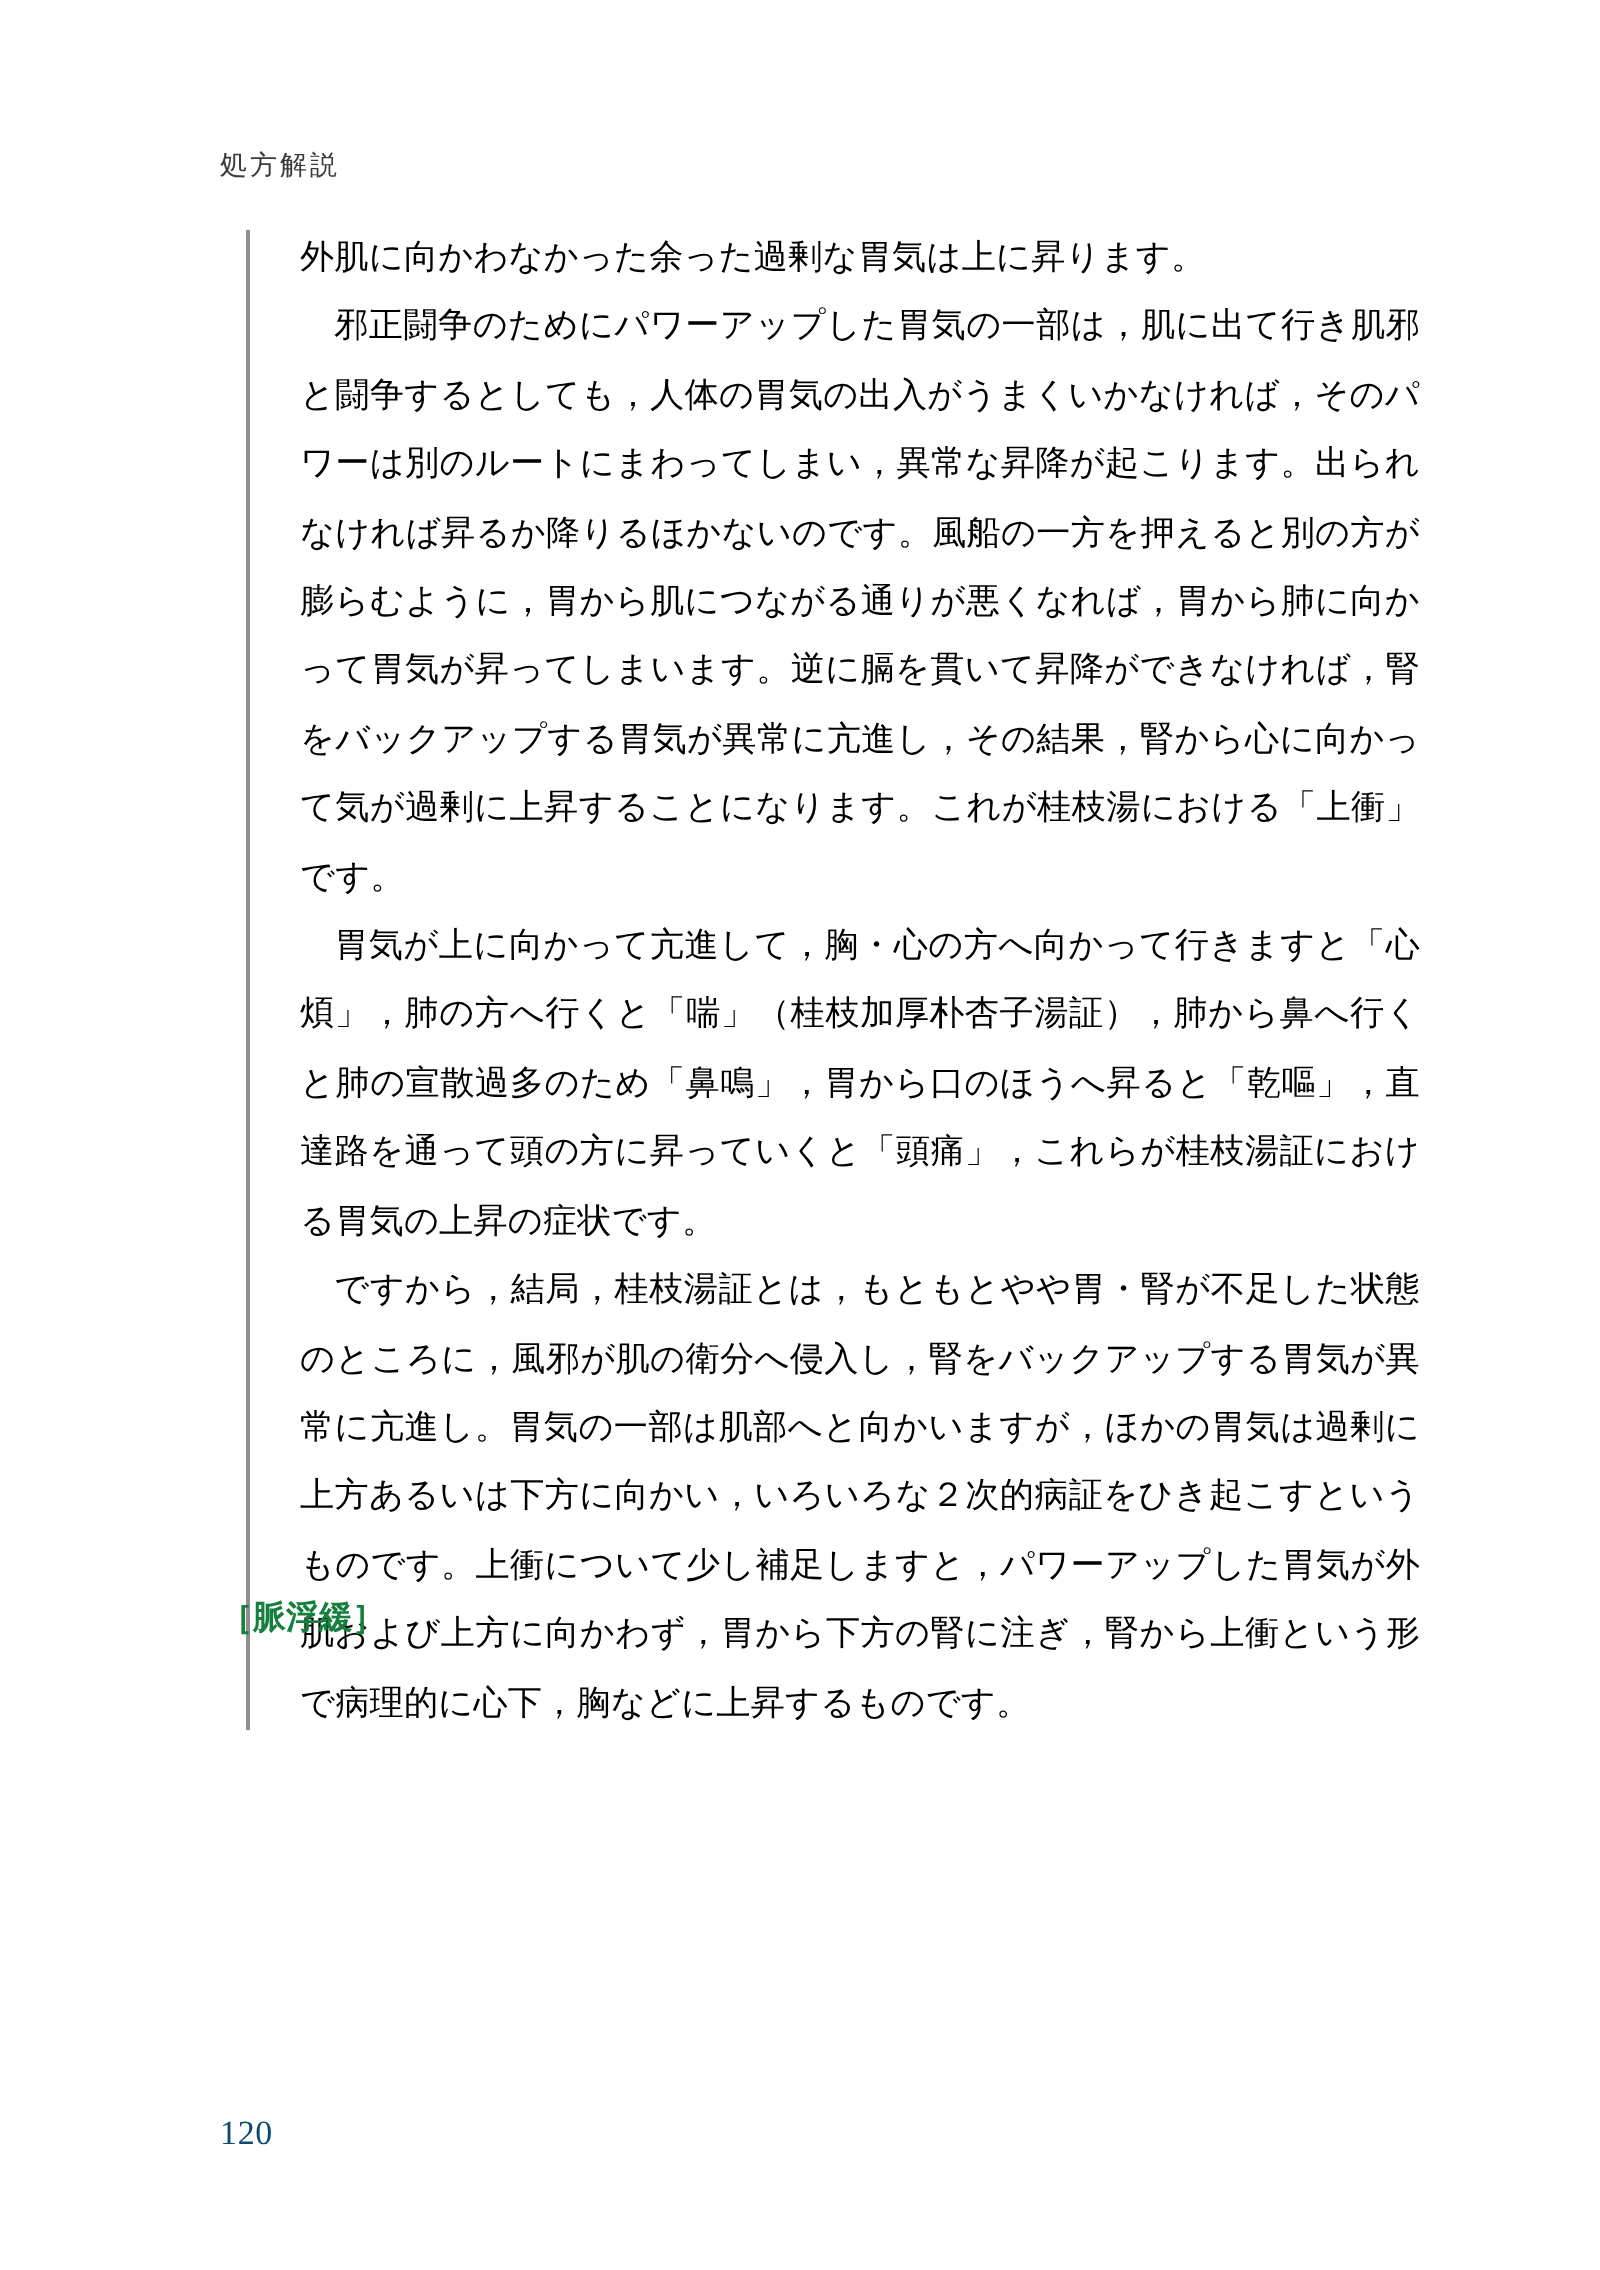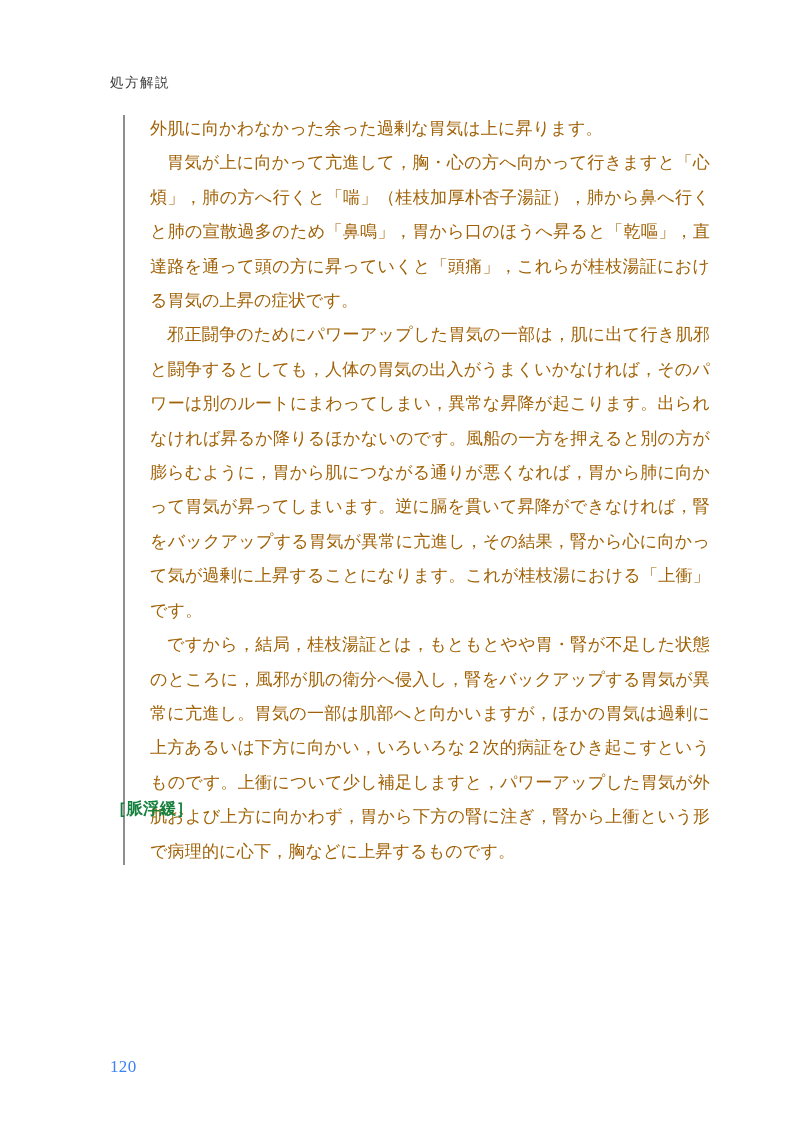--- a/index.html
+++ b/index.html
@@ -60,21 +60,21 @@
     margin: 0;
   }
 
   
   .para {
     font-size: 17.1px;
     line-height: 34.4px;
     text-align: justify;
     text-justify: inter-ideograph;
     letter-spacing: 0.005em;
-    color: #a16207;
+    color: #000000;
     font-family: "Liberation Serif", "DejaVu Serif", serif;
     margin: 0;
     word-break: break-all;
     overflow-wrap: anywhere;
     text-indent: 0;
   }
   .para.indent {
     text-indent: 1em;
   }
 
@@ -98,38 +98,38 @@
     top: 826px;
     width: 600px;
   }
 
   
   .folio {
     position: absolute;
     left: 110px;
     top: 1057px;
     font-size: 17px;
-    color: #3b82f6;
+    color: #0c4a6e;
     font-family: "Liberation Serif", "DejaVu Serif", serif;
     letter-spacing: 0.02em;
   }
 </style>
 </head>
 <body>
 
 <div class="page">
 
   <div class="running-head">処方解説</div>
 
   <div class="content">
     <div class="quote-block">
       <div class="quote-rule"></div>
       <p class="para">外肌に向かわなかった余った過剰な胃気は上に昇ります。</p>
+      <p class="para indent">邪正闘争のためにパワーアップした胃気の一部は，肌に出て行き肌邪と闘争するとしても，人体の胃気の出入がうまくいかなければ，そのパワーは別のルートにまわってしまい，異常な昇降が起こります。出られなければ昇るか降りるほかないのです。風船の一方を押えると別の方が膨らむように，胃から肌につながる通りが悪くなれば，胃から肺に向かって胃気が昇ってしまいます。逆に膈を貫いて昇降ができなければ，腎をバックアップする胃気が異常に亢進し，その結果，腎から心に向かって気が過剰に上昇することになります。これが桂枝湯における「上衝」です。</p>
       <p class="para indent">胃気が上に向かって亢進して，胸・心の方へ向かって行きますと「心煩」，肺の方へ行くと「喘」（桂枝加厚朴杏子湯証），肺から鼻へ行くと肺の宣散過多のため「鼻鳴」，胃から口のほうへ昇ると「乾嘔」，直達路を通って頭の方に昇っていくと「頭痛」，これらが桂枝湯証における胃気の上昇の症状です。</p>
-      <p class="para indent">邪正闘争のためにパワーアップした胃気の一部は，肌に出て行き肌邪と闘争するとしても，人体の胃気の出入がうまくいかなければ，そのパワーは別のルートにまわってしまい，異常な昇降が起こります。出られなければ昇るか降りるほかないのです。風船の一方を押えると別の方が膨らむように，胃から肌につながる通りが悪くなれば，胃から肺に向かって胃気が昇ってしまいます。逆に膈を貫いて昇降ができなければ，腎をバックアップする胃気が異常に亢進し，その結果，腎から心に向かって気が過剰に上昇することになります。これが桂枝湯における「上衝」です。</p>
       <p class="para indent">ですから，結局，桂枝湯証とは，もともとやや胃・腎が不足した状態のところに，風邪が肌の衛分へ侵入し，腎をバックアップする胃気が異常に亢進し。胃気の一部は肌部へと向かいますが，ほかの胃気は過剰に上方あるいは下方に向かい，いろいろな２次的病証をひき起こすというものです。上衝について少し補足しますと，パワーアップした胃気が外肌および上方に向かわず，胃から下方の腎に注ぎ，腎から上衝という形で病理的に心下，胸などに上昇するものです。</p>
     </div>
   </div>
 
   <div class="section-heading">［脈浮緩］</div>
 
 
   <div class="folio">120</div>
 
 </div>

